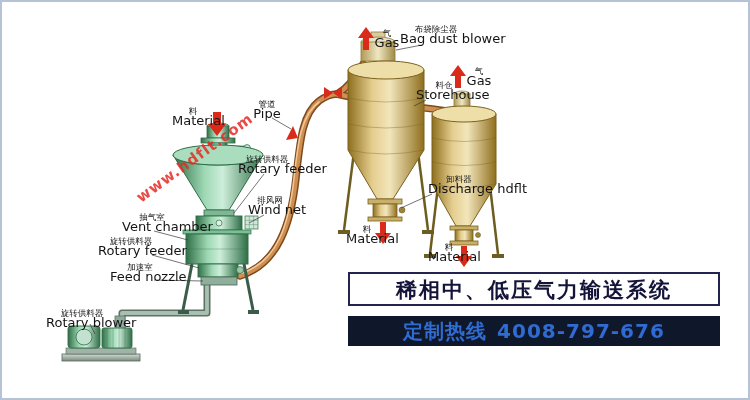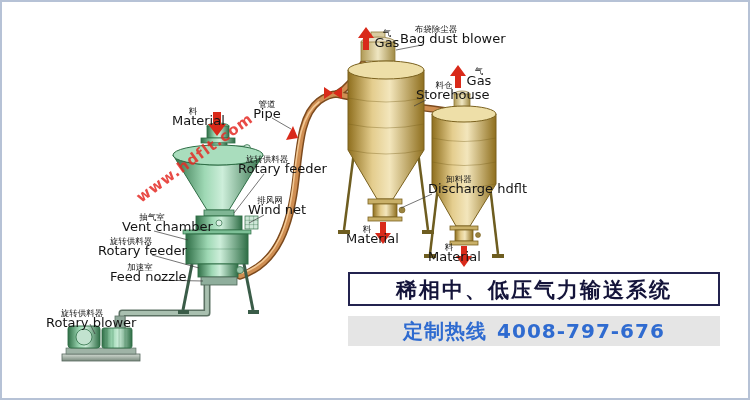--- a/index.html
+++ b/index.html
@@ -38,21 +38,21 @@
     position:absolute;left:346px;top:270px;width:372px;height:34px;
     box-sizing:border-box;border:2px solid #23234f;background:#ffffff;
     display:flex;align-items:flex-end;justify-content:center;z-index:7;
   }
   #title-box .t{
     font-size:21px;font-weight:bold;color:#14143a;letter-spacing:2px;
   }
   #hotline{
     position:absolute;left:346px;top:314px;width:372px;height:30px;
     display:flex;align-items:center;justify-content:center;gap:10px;
-    background:#e5e5e5;z-index:7;
+    background:#0f172a;z-index:7;
   }
   #hotline span{
     font-size:20px;font-weight:bold;color:#2f6bd0;letter-spacing:1px;
   }
 </style>
 </head>
 <body>
 
 <div id="stage">
 

